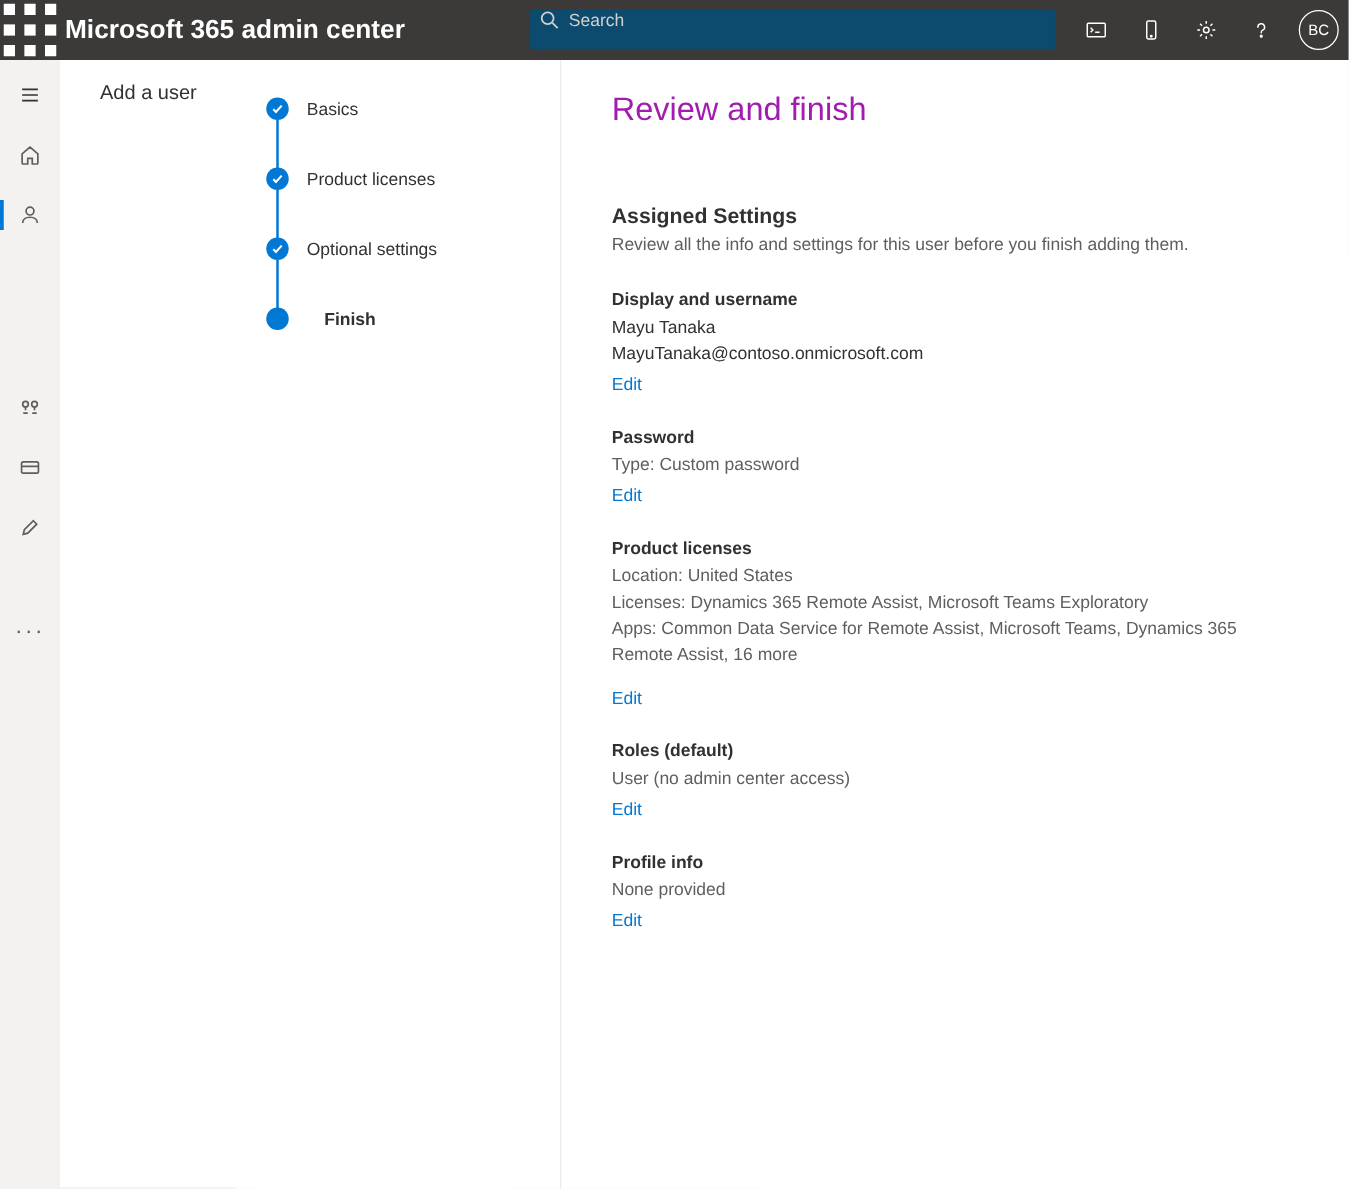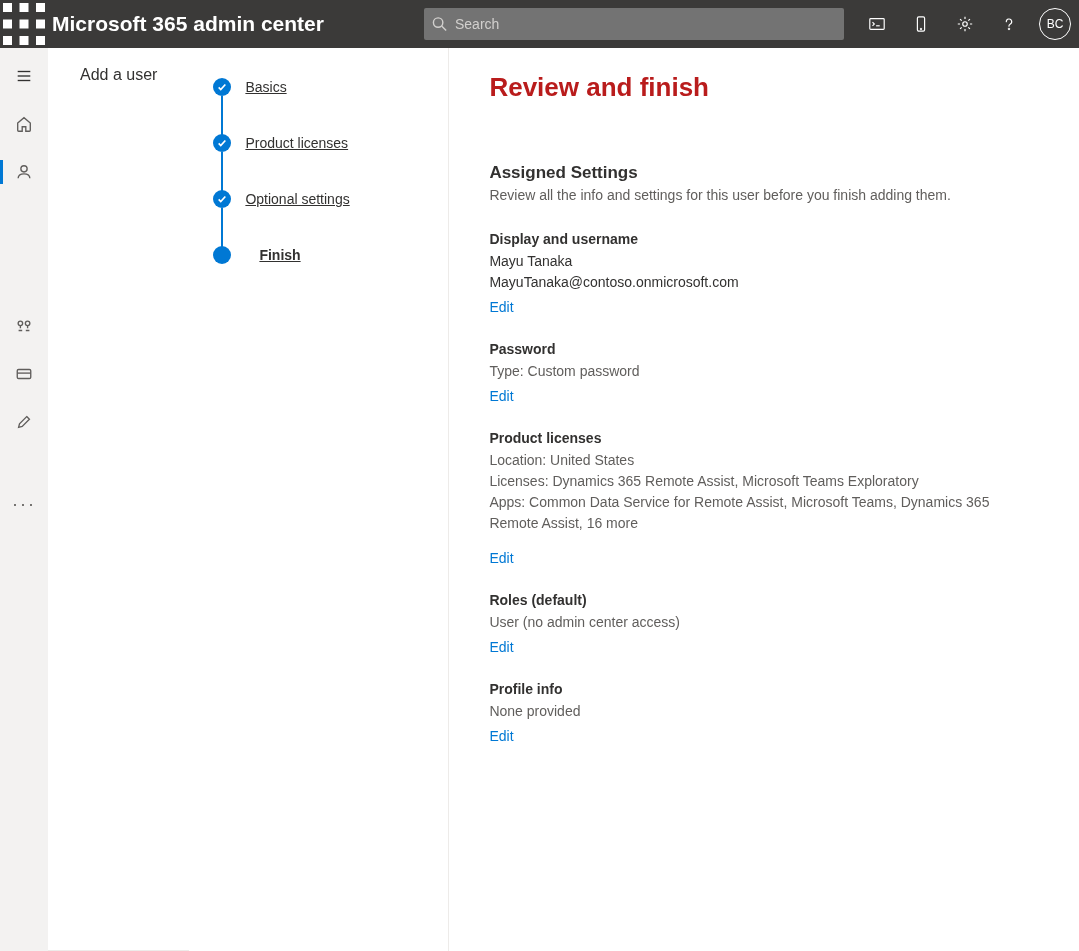--- a/index.html
+++ b/index.html
@@ -35,24 +35,24 @@
     margin-left: 4px;
     white-space: nowrap;
   }
   .search-wrap {
     flex: 0 0 auto;
     margin-left: 100px;
   }
   .searchbox {
     width: 420px;
     height: 32px;
-    background: #737373;
+    background: #0c4a6e;
     border-radius: 2px;
     display: flex;
-    align-items: center;
+    align-items: flex-start;
     padding: 0 8px;
     color: #d2d0ce;
   }
   .searchbox svg { width: 16px; height: 16px; fill: #d2d0ce; margin-right: 8px; }
   .searchbox input {
     background: transparent;
     border: none;
     outline: none;
     color: #fff;
     font-size: 14px;
@@ -127,21 +127,21 @@
     display: flex;
     flex: 1;
     overflow: hidden;
   }
   
   .stepper-col {
     width: 260px;
     border-right: 1px solid #edebe9;
     padding: 30px 24px;
   }
-  .stepper { position: relative; text-decoration: underline; }
+  .stepper { position: relative; }
   .step {
     display: flex;
     align-items: center;
     position: relative;
     padding-bottom: 38px;
     cursor: pointer;
   }
   .step:last-child { padding-bottom: 0; }
   .step::before {
     content: "";
@@ -170,22 +170,22 @@
   }
   .step.current .step-label { font-weight: 600; margin-left: 28px; }
   
   .content-col {
     flex: 1;
     padding: 24px 40px;
     overflow-y: auto;
   }
   .page-h1 {
     font-size: 26px;
-    font-weight: 700;
-    color: #b91c1c;
+    font-weight: 400;
+    color: #a21caf;
     margin-bottom: 60px;
   }
   .section-h2 {
     font-size: 17px;
     font-weight: 600;
     color: #323130;
     margin-bottom: 4px;
   }
   .section-desc {
     font-size: 14px;

